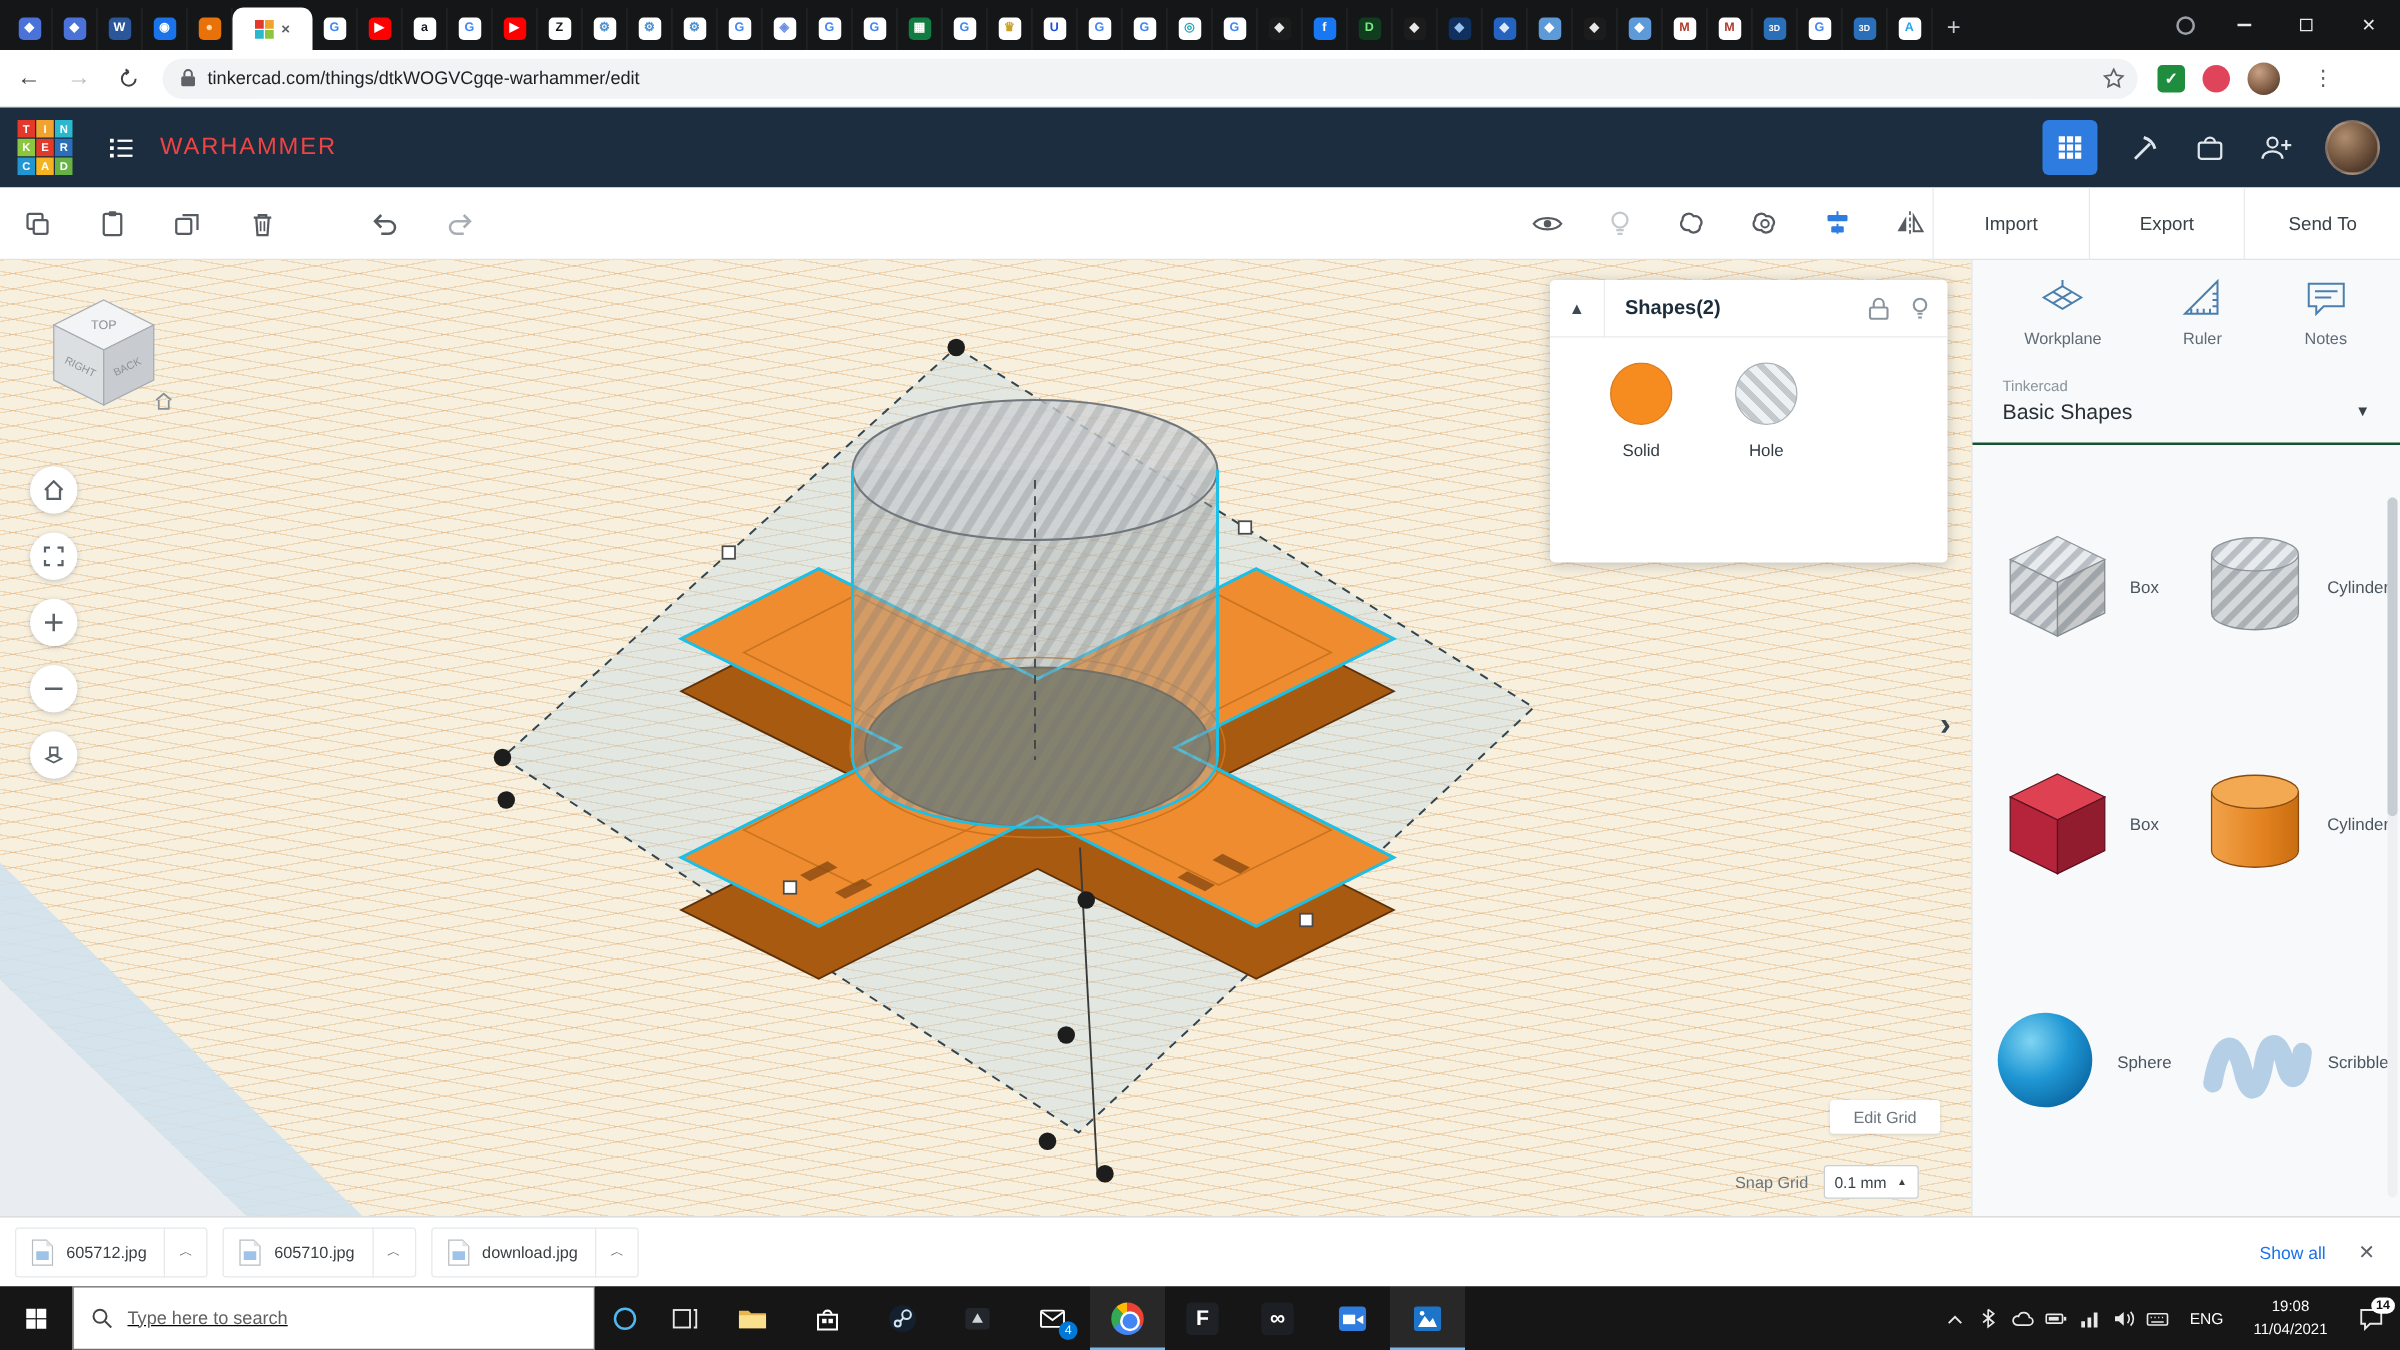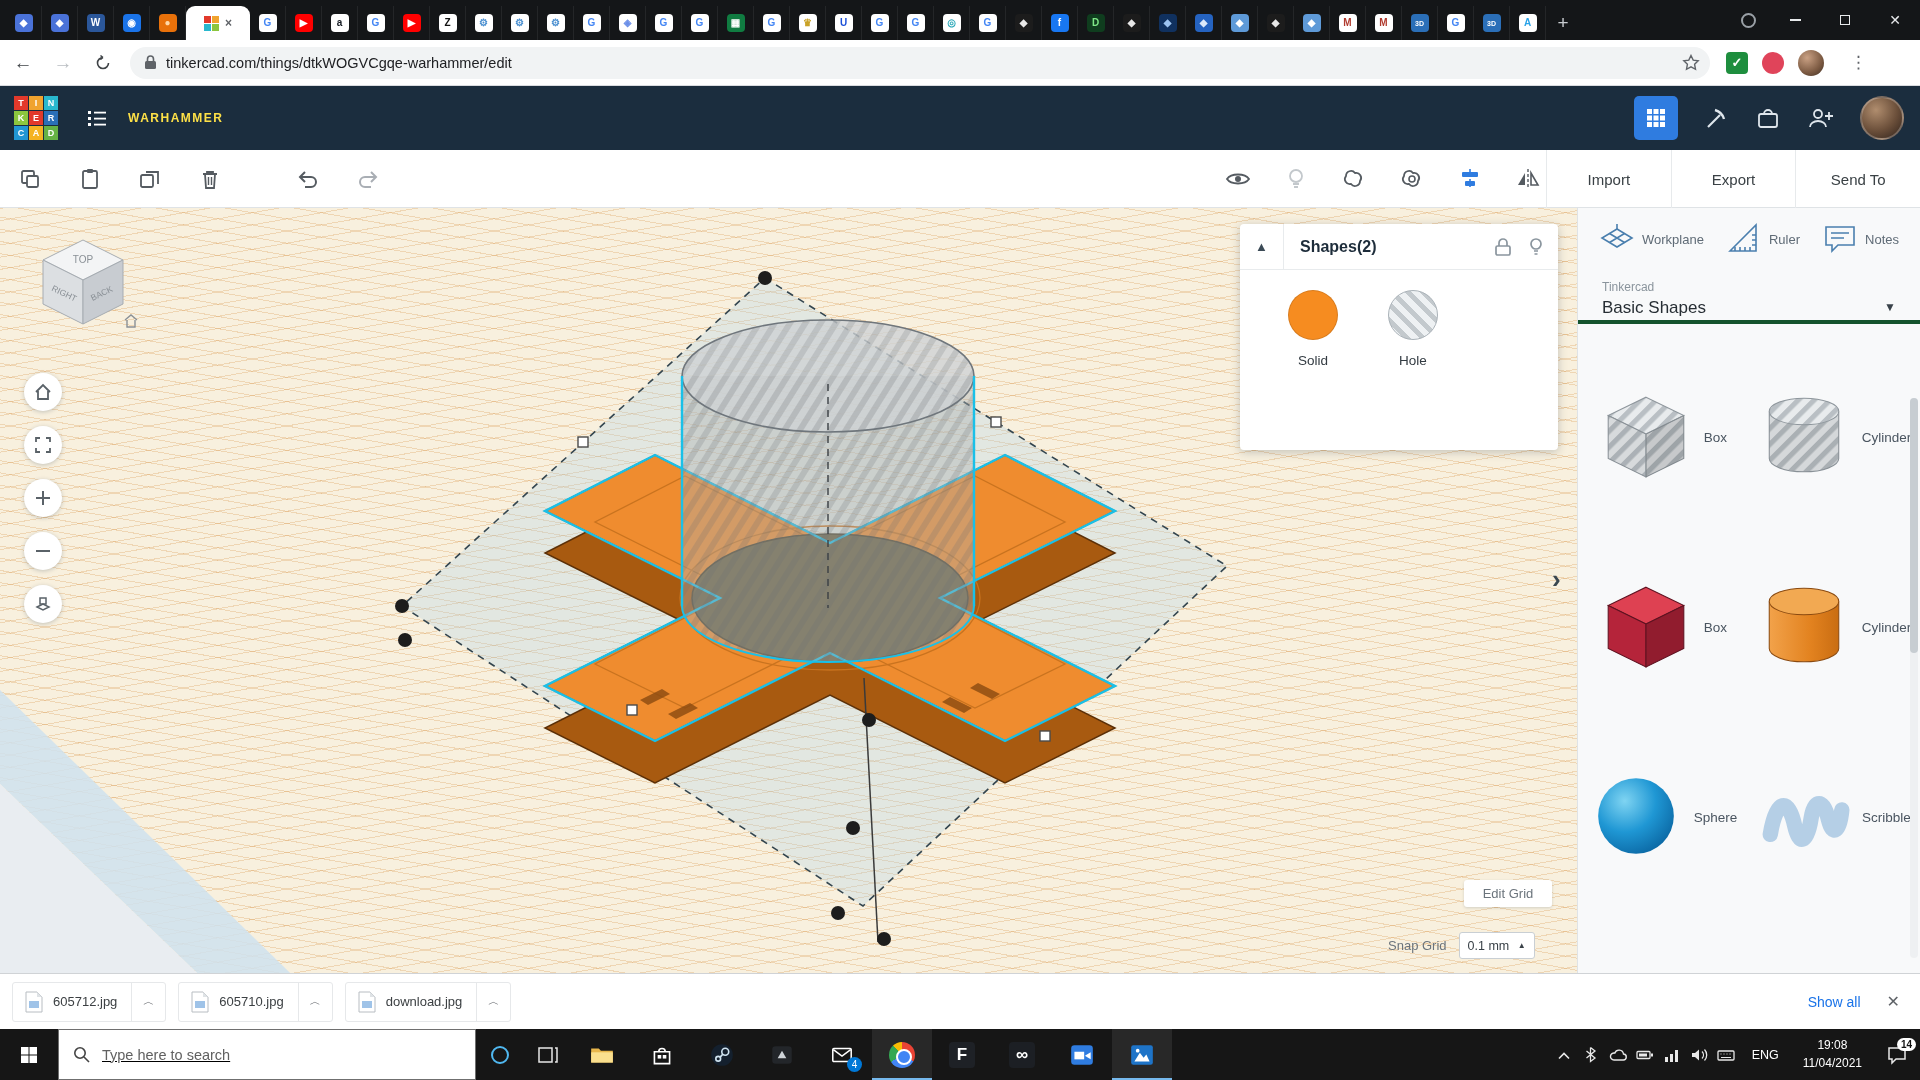--- a/index.html
+++ b/index.html
@@ -35,21 +35,21 @@
   .ext-check { width:22px; height:22px; background:#1e8e3e; border-radius:4px; display:flex; align-items:center; justify-content:center; color:#fff; font-size:13px; font-weight:bold; }
   .ext-dot { width:22px; height:22px; background:#e0445a; border-radius:50%; }
   .nav-avatar { width:26px; height:26px; border-radius:50%; background:radial-gradient(circle at 35% 30%, #caa184, #7c5a42 60%, #3c2d22); }
   .kebab { color:#5f6368; font-size:17px; margin-left:12px; margin-right:14px; }
 
   
   .tc-header { position:absolute; left:0; top:86px; width:1920px; height:64px; background:#1b2d3e; display:flex; align-items:center; }
   #tc-logo { display:grid; grid-template-columns:repeat(3,14px); grid-template-rows:repeat(3,14px); gap:1px; margin-left:14px; }
   #tc-logo .tile { display:flex; align-items:center; justify-content:center; color:#fff; font-size:9px; font-weight:bold; }
   .hdr-list-icon { margin-left:26px; }
-  .hdr-title { color:#fde047; font-size:12px; font-weight:700; letter-spacing:1.5px; margin-left:18px; }
+  .hdr-title { color:#ef4444; font-size:19px; font-weight:400; letter-spacing:1.5px; margin-left:18px; }
   .hdr-right { position:absolute; right:16px; top:0; height:64px; display:flex; align-items:center; gap:24px; }
   .grid-btn { width:44px; height:44px; background:#2f7ce0; border-radius:5px; display:flex; align-items:center; justify-content:center; }
   .hdr-avatar { width:44px; height:44px; border-radius:50%; background:radial-gradient(circle at 35% 30%, #b08d6e, #6b4f3a 55%, #2e211a); border:2px solid rgba(255,255,255,.25); }
 
   
   .tc-toolbar { position:absolute; left:0; top:150px; width:1920px; height:58px; background:#fff; border-bottom:1px solid #dfe3e6; }
   .tb-left { position:absolute; left:16px; top:0; height:58px; display:flex; align-items:center; gap:32px; }
   .tb-gap { width:6px; }
   .tb-mid { position:absolute; right:378px; top:0; height:58px; display:flex; align-items:center; gap:30px; }
   .tb-ic { width:28px; height:28px; display:flex; align-items:center; justify-content:center; cursor:pointer; }
@@ -90,23 +90,23 @@
   .edit-grid-btn { position:absolute; left:1464px; top:672px; width:88px; height:27px; background:#fff; border-radius:3px; box-shadow:0 1px 3px rgba(40,60,80,.18); display:flex; align-items:center; justify-content:center; font-size:13px; color:#6b747c; cursor:pointer; }
   .snap-row { position:absolute; left:1388px; top:724px; display:flex; align-items:center; gap:12px; }
   .snap-label { font-size:13px; color:#6b747c; }
   .snap-select { width:76px; height:27px; background:#fff; border:1px solid #c9cfd4; border-radius:3px; display:flex; align-items:center; justify-content:space-between; padding:0 8px; font-size:12.5px; color:#3a4248; cursor:pointer; }
   .snap-caret { font-size:8px; color:#3a4248; }
   .panel-toggle { position:absolute; left:1552px; top:356px; font-size:26px; font-weight:bold; color:#3a4750; cursor:pointer; }
 
   
   .right-panel { position:absolute; left:1577px; top:208px; width:343px; height:765px; background:#f8f9fa; border-left:1px solid #dfe3e6; }
   .rp-tools { display:flex; justify-content:space-around; padding:14px 10px 12px 10px; }
-  .rp-tool { display:flex; flex-direction:row; align-items:center; gap:7px; cursor:pointer; }
+  .rp-tool { display:flex; flex-direction:column; align-items:center; gap:7px; cursor:pointer; }
   .rp-tool-label { font-size:13px; color:#5f6b76; }
-  .rp-library { position:relative; padding:12px 24px 2px 24px; border-bottom:4px solid #14532d; cursor:pointer; }
+  .rp-library { position:relative; padding:12px 24px 14px 24px; border-bottom:2px solid #14532d; cursor:pointer; }
   .rp-lib-group { font-size:12px; color:#8a949c; }
   .rp-lib-name { font-size:17px; color:#272e34; margin-top:4px; }
   .rp-lib-caret { position:absolute; right:24px; top:32px; font-size:12px; color:#39424a; }
   #shape-grid { display:grid; grid-template-columns:1fr 1fr; padding-top:18px; }
   .shape-item { height:190px; display:flex; flex-direction:row; align-items:center; justify-content:center; gap:12px; cursor:pointer; }
   .shape-label { font-size:13.5px; color:#4a5560; }
   .rp-scroll { position:absolute; right:2px; top:190px; width:8px; height:560px; background:#eef0f2; border-radius:4px; }
   .rp-thumb { position:absolute; left:0; top:0; width:8px; height:255px; background:#c7cdd2; border-radius:4px; }
 
   

